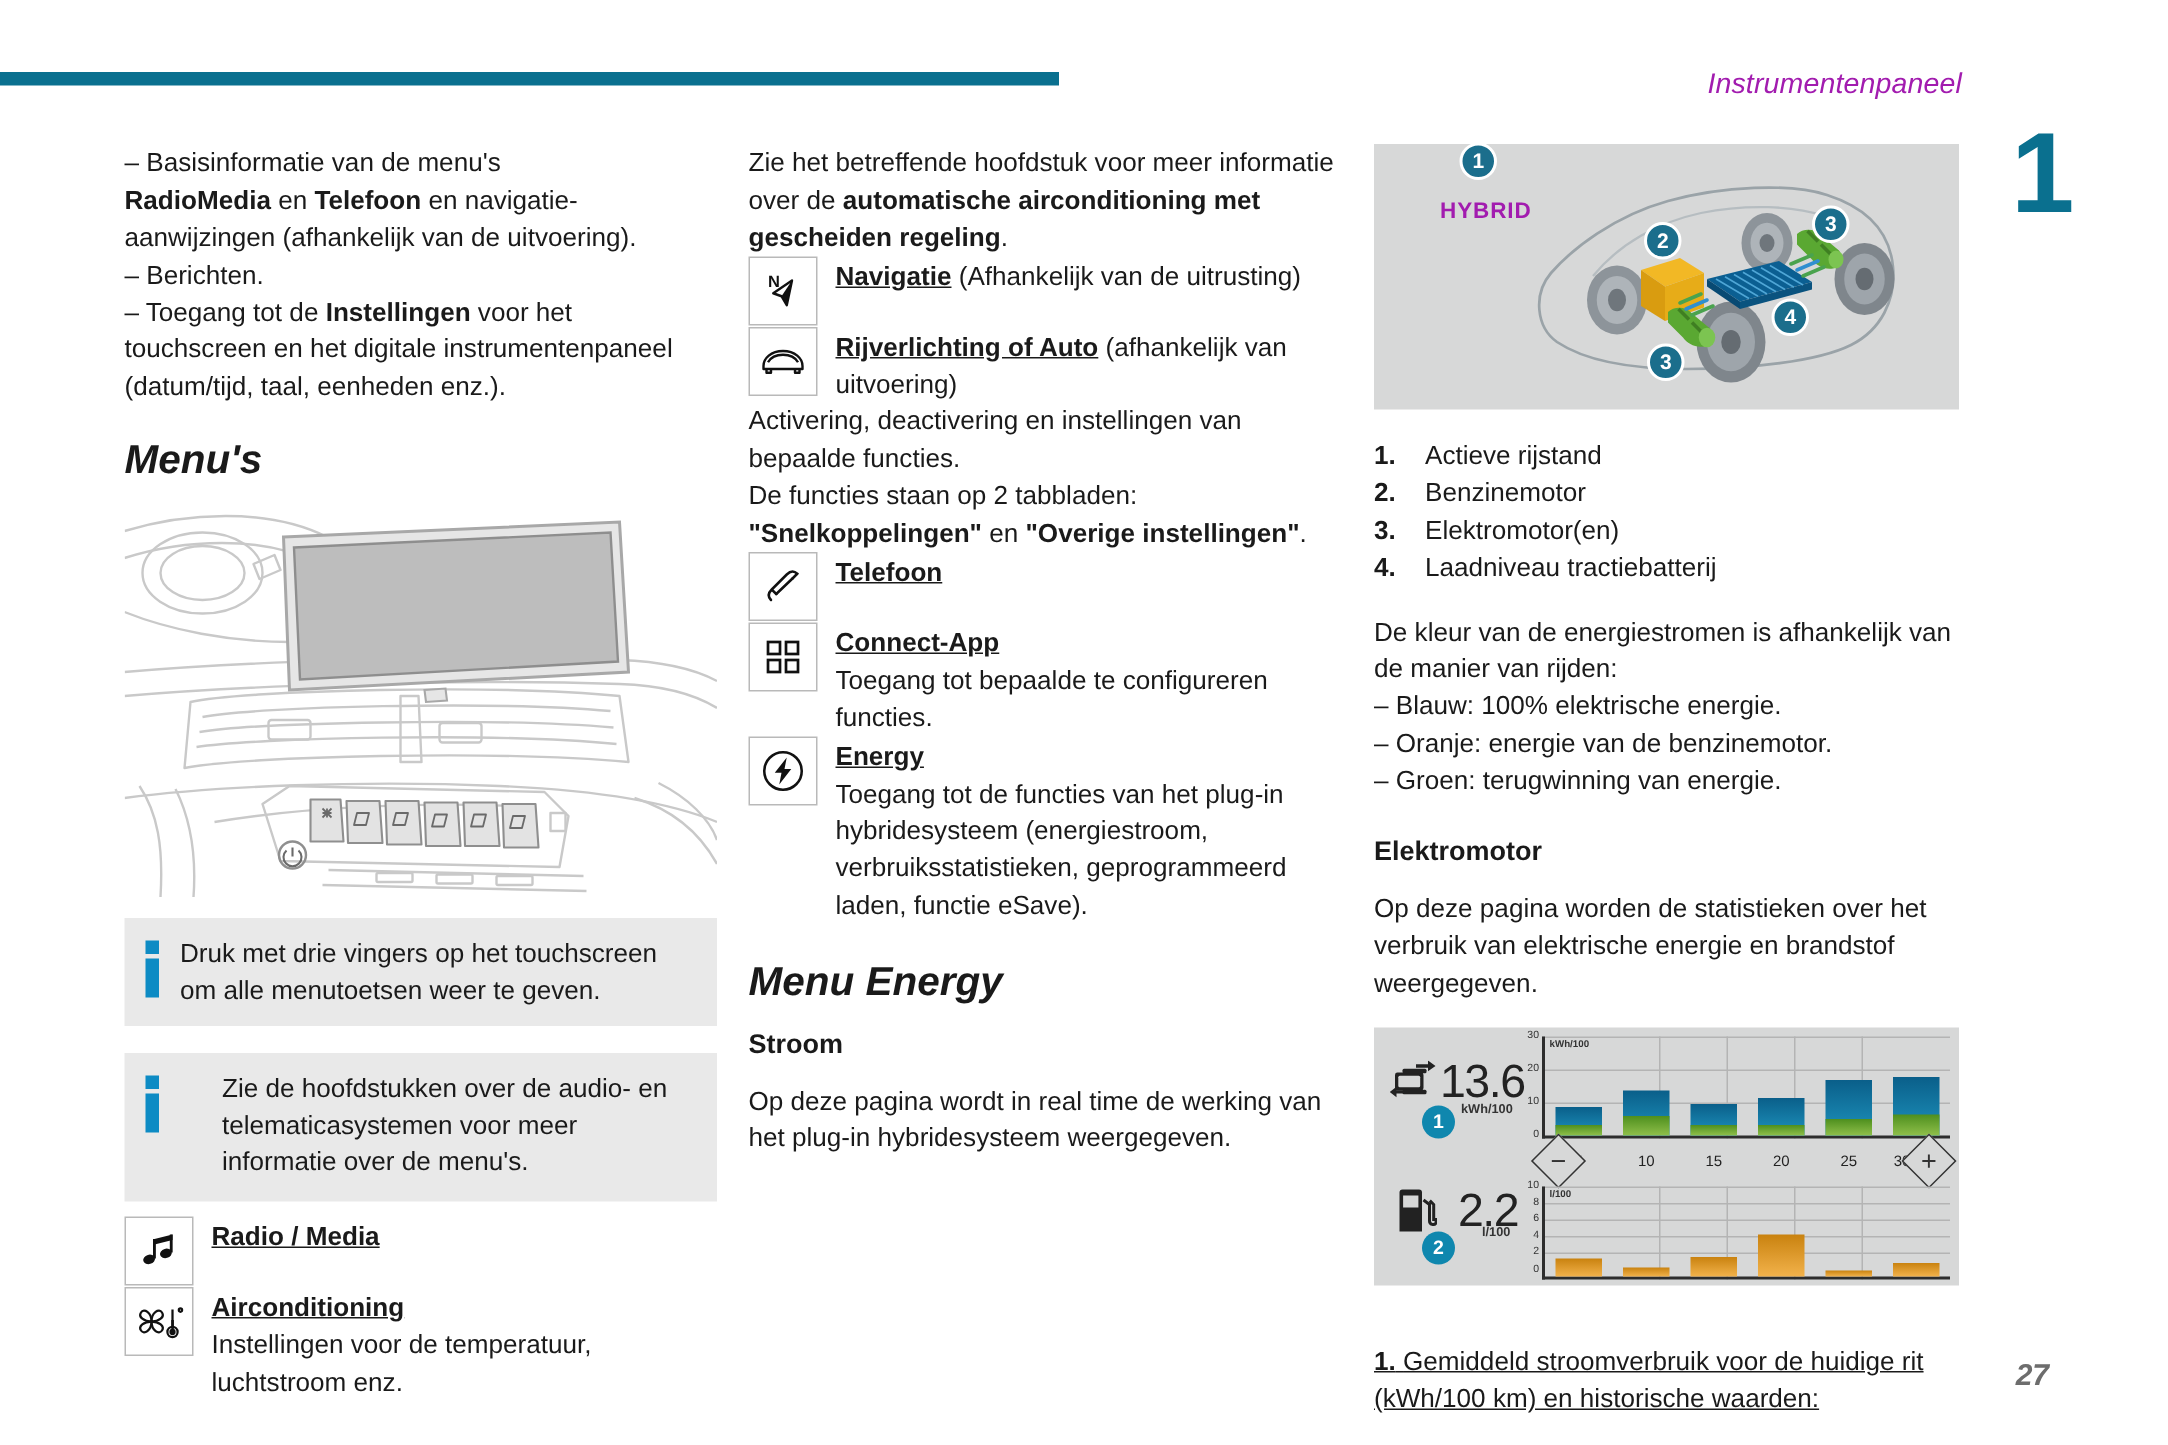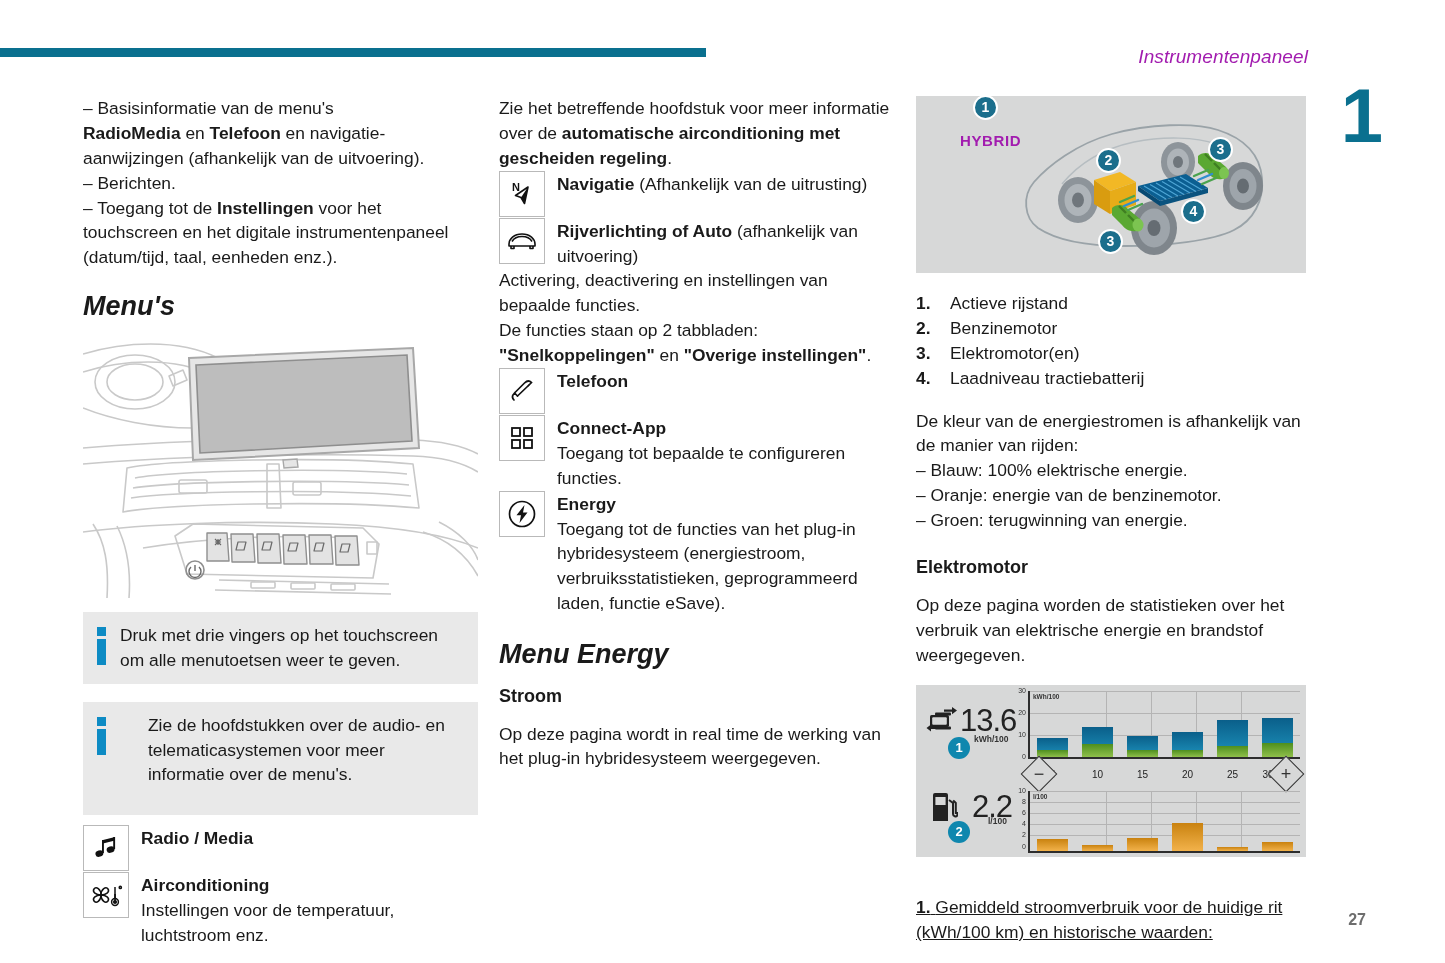--- a/index.html
+++ b/index.html
@@ -37,23 +37,24 @@
     position: absolute;
     right: 62px; top: 78px;
     font-size: 76px;
     font-weight: bold;
     color: #0a708f;
     line-height: 1;
   }
   .page-number {
     position: absolute;
     right: 79px; bottom: 34px;
-    font-size: 16px;
+    font-size: 20px;
     font-weight: bold;
     color: #6d6d6d;
+    font-style: italic;
   }
 
   
   .col {
     position: absolute;
     top: 96px;
     font-size: 17.4px;
     line-height: 1.43;
   }
   .col-1 { left: 83px;  width: 395px; }
@@ -113,21 +114,21 @@
     display: flex;
     align-items: center;
     justify-content: center;
   }
   .icon-body {
     margin-left: 58px;
     font-size: 17.4px;
     line-height: 1.43;
     padding-top: 1px;
   }
-  .icon-title { font-weight: bold; }
+  .icon-title { font-weight: bold; text-decoration: underline; }
 
   
   .dash-illo {
     width: 395px; height: 262px;
     position: relative;
     overflow: hidden;
     margin-bottom: 14px;
   }
 
   
@@ -321,21 +322,21 @@
     </div>
 
     <div class="info-box" style="margin-bottom:18px;">
       <div class="info-i">
         <div class="dot"></div>
           <div class="bar"></div>
       </div>
       <div class="info-text">Druk met drie vingers op het touchscreen om alle menutoetsen weer te geven.</div>
     </div>
 
-    <div class="info-box" style="padding-bottom:28px;gap:42px;">
+    <div class="info-box" style="padding-bottom:14px;gap:42px;">
       <div class="info-i">
         <div class="dot"></div>
           <div class="bar"></div>
       </div>
       <div class="info-text">Zie de hoofdstukken over de audio- en telematicasystemen voor meer informatie over de menu's.</div>
     </div>
 
     <div class="gap-sm"></div>
 
     <div class="icon-row" style="min-height:47px;">

